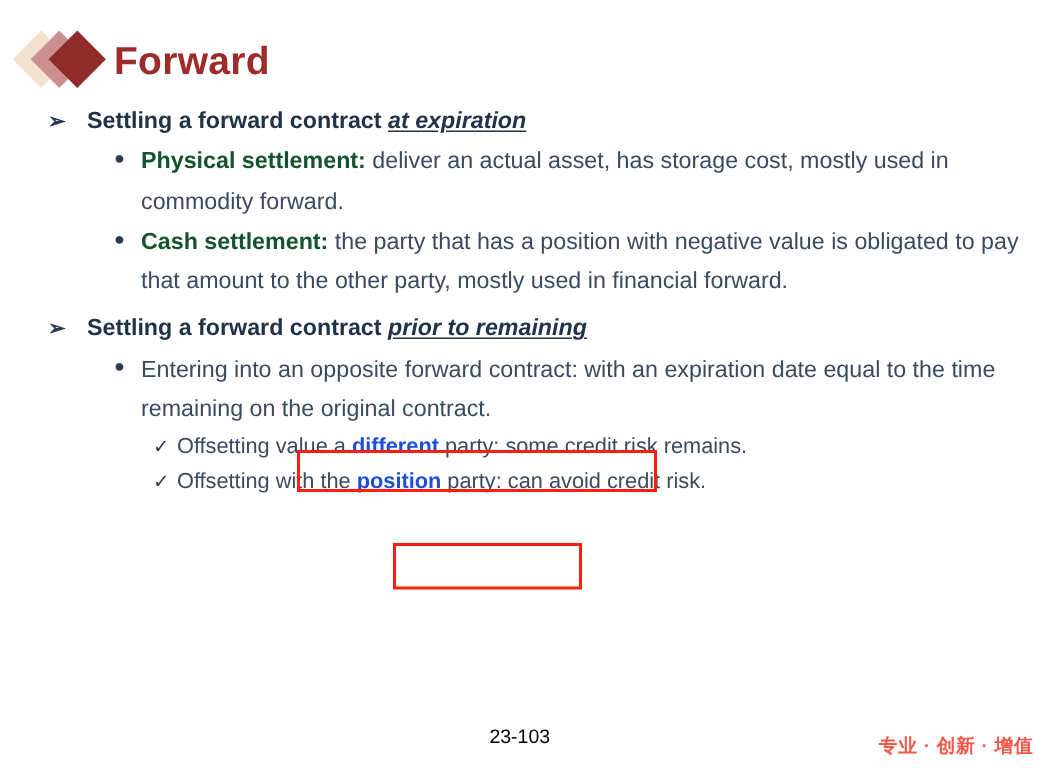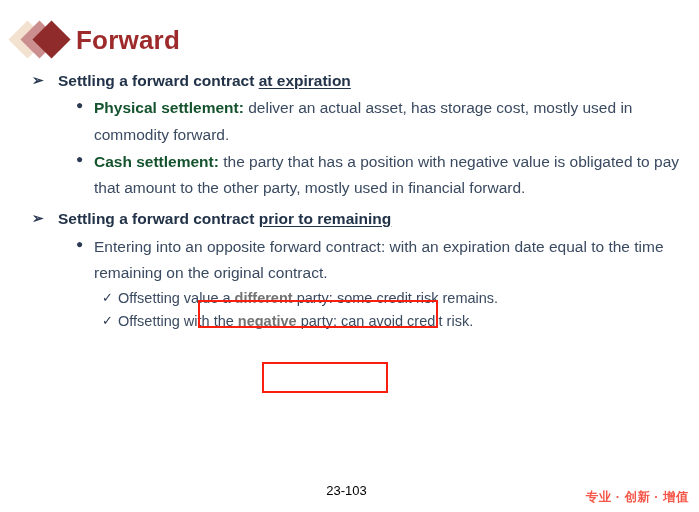--- a/index.html
+++ b/index.html
@@ -81,21 +81,21 @@
     margin-bottom: 3px;
   }
   .lvl1 .marker {
     position: absolute;
     left: 2px;
     top: 0px;
     font-size: 14px;
     color: #2b3a52;
     line-height: 1.45;
   }
-  .lvl1 .u { text-decoration: underline; text-underline-offset: 2px; }
+  .lvl1 .u { text-decoration: underline; text-underline-offset: 2px; font-style: italic; }
 
   .lvl2 {
     position: relative;
     font-size: 15.5px;
     font-weight: normal;
     color: #3a4a60;
     line-height: 1.72;
     padding-left: 64px;
     margin-bottom: 0px;
   }
@@ -118,21 +118,21 @@
     padding-left: 88px;
   }
   .lvl3 .marker {
     position: absolute;
     left: 72px;
     top: 0;
     font-size: 13px;
     color: #2b3a52;
     line-height: 1.62;
   }
-  .lvl3 b { color: #737373; font-weight: bold; }
+  .lvl3 b { color: #1d4ed8; font-weight: bold; }
 
   
   .redbox {
     position: absolute;
     border: 2px solid #fa1e0e;
     box-sizing: border-box;
     pointer-events: none;
     background: transparent;
   }
   #redbox-1 { left: 198px; top: 300px; width: 240px; height: 28px; }
@@ -200,21 +200,21 @@
       <span>Entering into </span><span>an opposite forward contract:</span><span> with an expiration date equal to the time remaining on the original contract.</span>
     </div>
 
     <div class="lvl3">
       <span class="marker">✓</span>
       <span>Offsetting value a </span><b>different</b><span> party:</span><span> some credit risk remains.</span>
     </div>
 
     <div class="lvl3">
       <span class="marker">✓</span>
-      <span>Offsetting with the </span><b>negative</b><span> party:</span><span> can avoid credit risk.</span>
+      <span>Offsetting with the </span><b>position</b><span> party:</span><span> can avoid credit risk.</span>
     </div>
 
   </div>
 
   <div class="redbox" id="redbox-1"></div>
   <div class="redbox" id="redbox-2"></div>
 
   <div class="page-number">23-103</div>
   <div class="watermark">专业 · 创新 · 增值</div>
 

